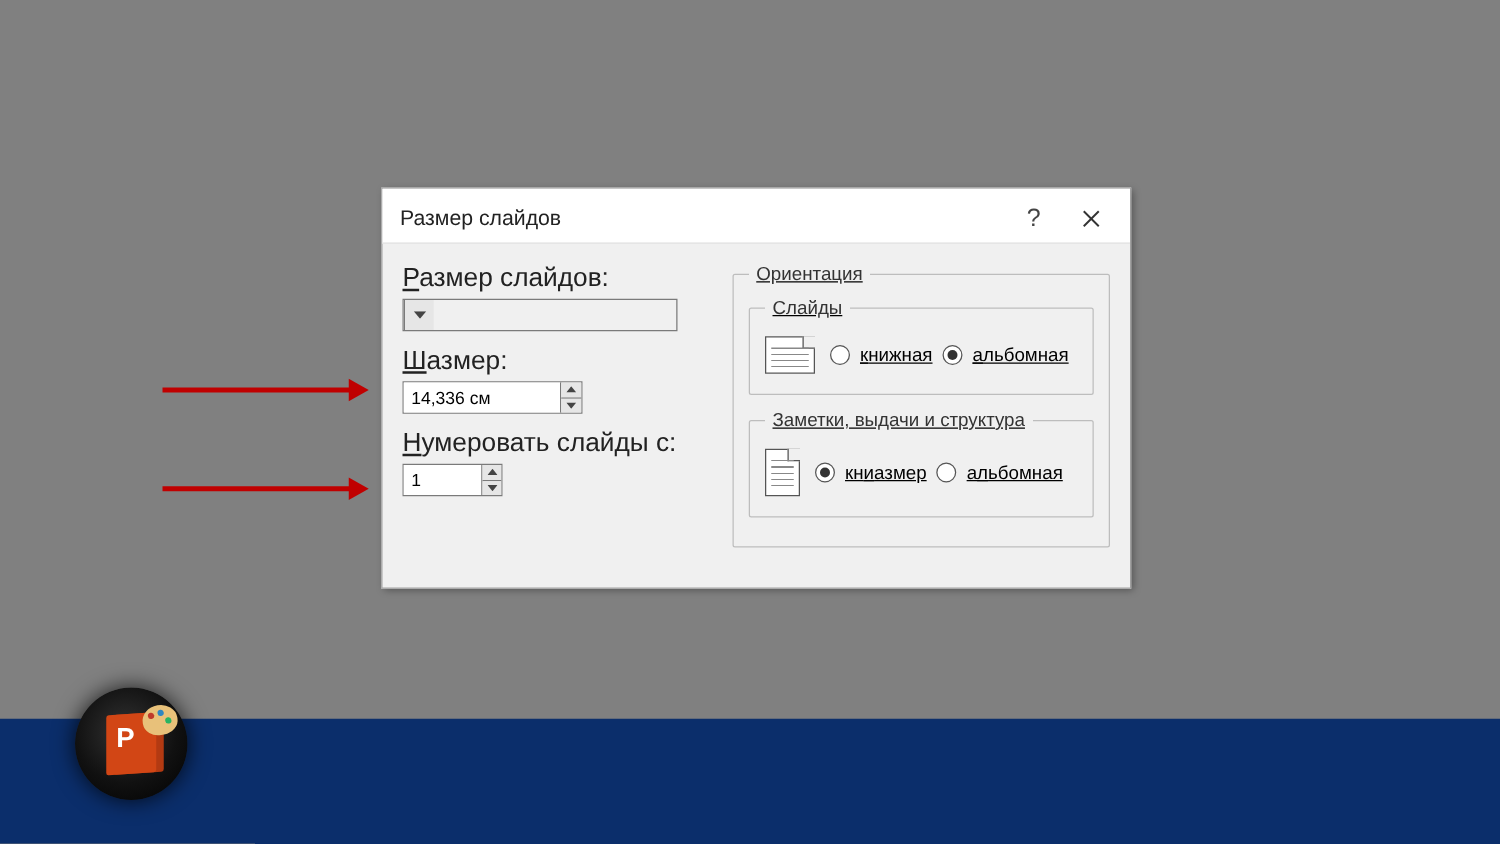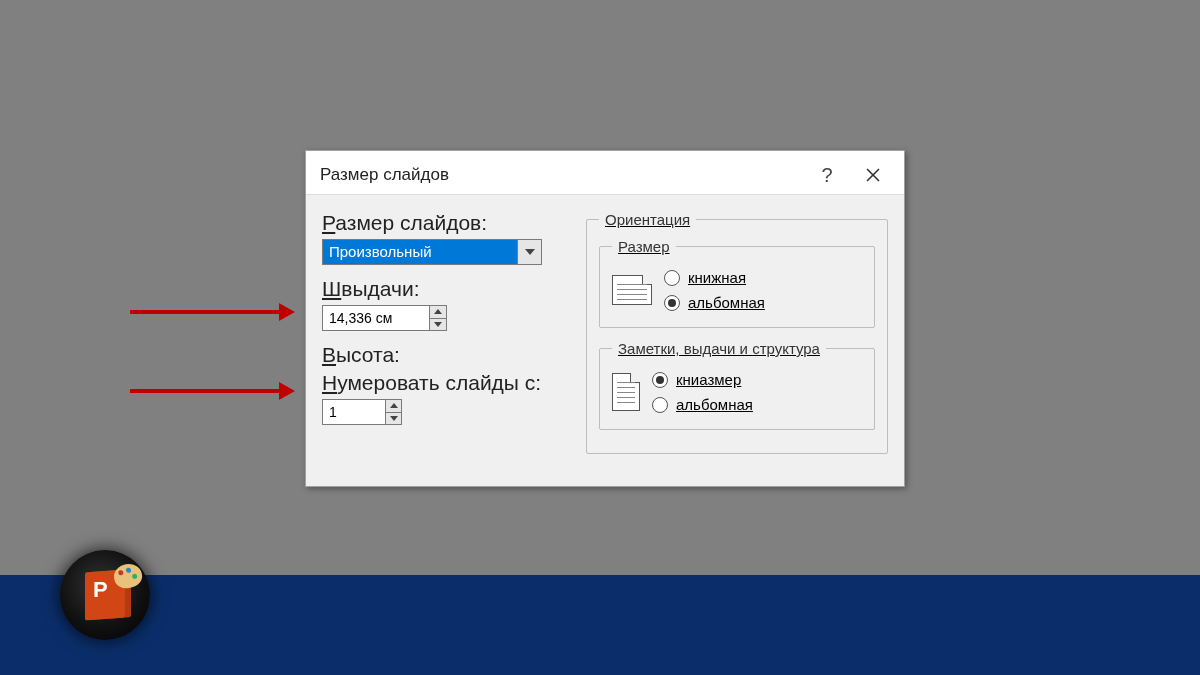--- a/index.html
+++ b/index.html
@@ -122,21 +122,21 @@
   .combo .sel{
     flex:1;background:#0078d7;color:#fff;padding:2px 6px;font-size:15px;line-height:20px;
   }
   .combo .btn{
     width:24px;background:#e6e6e6;border-left:1px solid #7a7a7a;
     display:flex;align-items:center;justify-content:center;
   }
   .combo .btn svg{width:10px;height:6px;fill:#444}
 
   .spinner{
-    display:flex;width:125px;height:26px;border:1px solid #7a7a7a;
+    display:flex;width:144px;height:26px;border:1px solid #7a7a7a;
     background:#fff;margin-bottom:12px;
   }
   .spinner.small{width:80px;}
   .spinner input{
     border:none;width:100%;padding:2px 6px;font-size:14px;font-family:inherit;outline:none;
   }
   .spin-btns{
     width:20px;border-left:1px solid #7a7a7a;display:flex;flex-direction:column;
   }
   .spin-btns div{
@@ -157,21 +157,21 @@
   .page-icon.landscape{width:40px;height:30px}
   .page-icon.portrait{width:28px;height:38px}
   .page-icon .fold{
     position:absolute;right:-1px;top:-1px;width:10px;height:10px;background:#f0f0f0;
     border-left:1.5px solid #555;border-bottom:1.5px solid #555;
   }
   .page-icon .lines{
     position:absolute;left:4px;right:4px;top:8px;bottom:4px;
     background:repeating-linear-gradient(to bottom,#888 0,#888 1px,transparent 1px,transparent 5px);
   }
-  .radios{display:flex;flex-direction:column;gap:8px}
+  .radios{display:flex;flex-direction:row;gap:8px}
   .radio{display:flex;align-items:center;gap:8px;cursor:default}
   .radio .r{
     width:16px;height:16px;border:1.5px solid #555;border-radius:50%;
     display:flex;align-items:center;justify-content:center;background:#fff;
   }
   .radio .r.checked::after{
     content:"";width:8px;height:8px;border-radius:50%;background:#333;
   }
   .radio span .ul{text-decoration:underline}
 </style>
@@ -202,46 +202,44 @@
           <line x1="2" y1="2" x2="14" y2="14"></line>
           <line x1="14" y1="2" x2="2" y2="14"></line>
         </svg>
     </div>
   </div>
 
   <div class="body">
     <div class="col-left">
       <span class="lbl"><span class="ul">Р</span><span>азмер слайдов:</span></span>
       <div class="combo">
-        <div class="sel">Произвольный</div>
         <div class="btn">
           <svg viewBox="0 0 10 6">
               <path d="M0 0 L5 6 L10 0 Z"></path>
             </svg>
         </div>
       </div>
 
-      <span class="lbl"><span class="ul">Ш</span><span>выдачи:</span></span>
+      <span class="lbl"><span class="ul">Ш</span><span>азмер:</span></span>
       <div class="spinner">
         <input value="14,336 см" style="">
         <div class="spin-btns">
           <div>
               <svg viewBox="0 0 8 5">
                 <path d="M0 5 L4 0 L8 5 Z"></path>
               </svg>
             </div>
           <div>
               <svg viewBox="0 0 8 5">
                 <path d="M0 0 L4 5 L8 0 Z"></path>
               </svg>
             </div>
         </div>
       </div>
 
-      <span class="lbl"><span class="ul">В</span><span>ысота:</span></span>
 
       <span class="lbl"><span class="ul">Н</span><span>умеровать слайды с:</span></span>
       <div class="spinner small">
         <input value="1" style="">
         <div class="spin-btns">
           <div>
               <svg viewBox="0 0 8 5">
                 <path d="M0 5 L4 0 L8 5 Z"></path>
               </svg>
             </div>
@@ -252,21 +250,21 @@
             </div>
         </div>
       </div>
     </div>
 
     <div class="col-right">
       <fieldset>
         <legend>Ориентация</legend>
 
         <fieldset>
-          <legend>Размер</legend>
+          <legend>Слайды</legend>
           <div class="orient-row">
             <div class="page-icon landscape">
                 <div class="fold"></div>
                 <div class="lines"></div>
               </div>
             <div class="radios">
               <label class="radio">
                 <span class="r"></span>
                   <span><span class="ul">к</span><span>нижная</span></span>
               </label>

